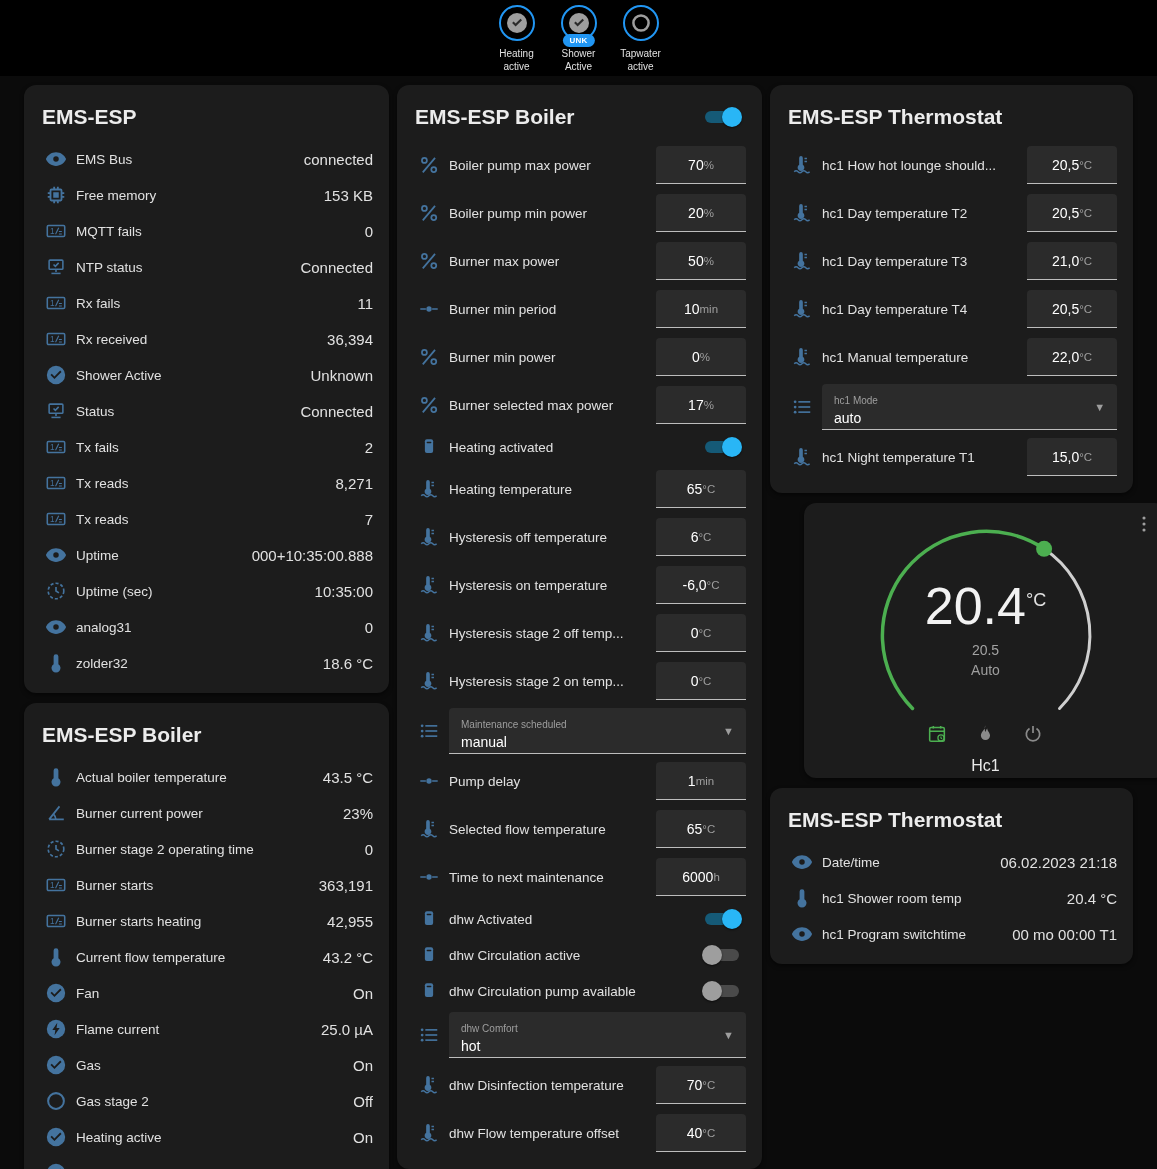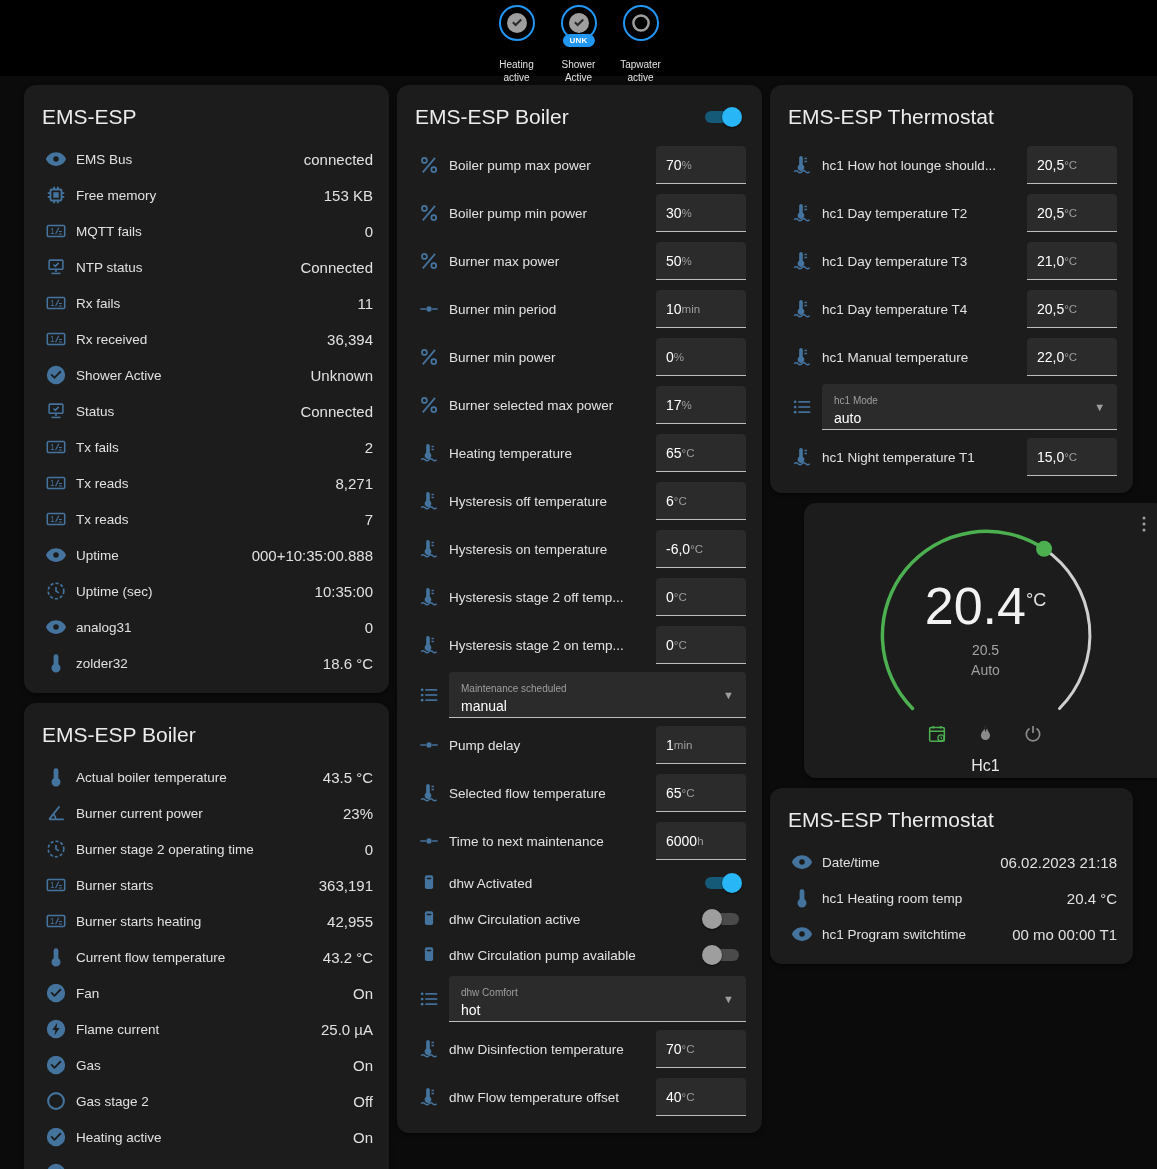--- a/index.html
+++ b/index.html
@@ -10,57 +10,57 @@
     font-family:"Liberation Sans", sans-serif;
   }
   
   .top-header {
     height:76px; background:#000; display:flex; justify-content:center;
     align-items:flex-start; padding-top:5px; gap:4px;
   }
   .badge { width:58px; display:flex; flex-direction:column; align-items:center; cursor:pointer; }
   .badge-circle {
     width:36px; height:36px; border:2px solid #2196f3; border-radius:50%;
-    display:flex; align-items:center; justify-content:center; position:relative; margin-bottom:17px;
+    display:flex; align-items:center; justify-content:center; position:relative; margin-bottom:6px;
   }
   .badge-circle svg { width:24px; height:24px; }
   .badge-pill {
     position:absolute; bottom:-8px; left:50%; transform:translateX(-50%);
     background:#2196f3; color:#fff; font-size:8px; font-weight:bold;
     padding:2px 7px; border-radius:9px; letter-spacing:.3px;
   }
   .badge-label { font-size:10px; color:#e1e1e1; text-align:center; line-height:1.3; }
   
   .board { display:flex; gap:8px; padding:9px 24px 0 24px; align-items:flex-start; }
   .col { display:flex; flex-direction:column; gap:10px; }
   .col-left  { width:369px; }
   .col-mid   { width:369px; }
   .col-right { width:367px; }
   .card {
     background:#1c1c1c; border-radius:12px; padding:12px 16px 12px 16px;
     box-shadow:0 2px 4px rgba(0,0,0,.5); width:100%;
   }
   .card-title {
     font-size:21px; color:#ececec; padding:8px 0 12px 2px;
-    display:flex; align-items:center; justify-content:space-between; font-weight:400;
+    display:flex; align-items:center; justify-content:space-between; font-weight:700;
   }
   
   .row { display:flex; align-items:center; gap:8px; min-height:36px; cursor:pointer; }
   .row.h48 { min-height:48px; }
   .row.h52 { min-height:52px; }
   .row-icon { width:24px; height:24px; flex:none; margin-left:4px; color:#44739e;
               display:flex; align-items:center; justify-content:center; }
   .row-icon svg { width:22px; height:22px; fill:currentColor; }
   .row-label { flex:1; font-size:13.5px; color:#e1e1e1; white-space:nowrap; overflow:hidden; text-overflow:ellipsis; }
   .row-value { font-size:15px; color:#e1e1e1; white-space:nowrap; text-align:right; }
   
   .num-box {
     width:90px; height:38px; background:#2b2b2b; flex:none;
     border-radius:4px 4px 0 0; border-bottom:1px solid #bdbdbd;
-    display:flex; align-items:center; justify-content:flex-start; padding:0 10px;
+    display:flex; align-items:center; justify-content:center; padding:0 10px;
   }
   .num-val { font-size:14px; color:#fff; }
   .num-unit { font-size:11.5px; color:#9e9e9e; }
   
   .switch { width:40px; height:20px; position:relative; flex:none; margin-right:4px; cursor:pointer; }
   .switch .track { position:absolute; left:3px; top:4px; width:34px; height:12px; border-radius:7px; }
   .switch .thumb { position:absolute; top:0; width:20px; height:20px; border-radius:50%;
                    box-shadow:0 1px 2px rgba(0,0,0,.6); }
   .switch.on  .track { background:#155a77; }
   .switch.on  .thumb { right:0; background:#29b6f6; }
@@ -448,21 +448,21 @@
           <div class="row h48">
             <span class="row-icon">
               <svg viewBox="0 0 24 24">
                 <path d="M18.6,4.2 L5.2,20" stroke="currentColor" stroke-width="1.9"></path>
                 <circle cx="7" cy="7" r="2.7" fill="none" stroke="currentColor" stroke-width="1.9"></circle>
                 <circle cx="17.2" cy="17" r="2.7" fill="none" stroke="currentColor" stroke-width="1.9"></circle>
               </svg>
             </span>
             <span class="row-label">Boiler pump min power</span>
             <span class="num-box">
-              <span class="num-val">30</span>
+              <span class="num-val">20</span>
               <span class="num-unit">%</span>
             </span>
           </div>
           <div class="row h48">
             <span class="row-icon">
               <svg viewBox="0 0 24 24">
                 <path d="M18.6,4.2 L5.2,20" stroke="currentColor" stroke-width="1.9"></path>
                 <circle cx="7" cy="7" r="2.7" fill="none" stroke="currentColor" stroke-width="1.9"></circle>
                 <circle cx="17.2" cy="17" r="2.7" fill="none" stroke="currentColor" stroke-width="1.9"></circle>
               </svg>
@@ -505,20 +505,33 @@
               <svg viewBox="0 0 24 24">
                 <path d="M18.6,4.2 L5.2,20" stroke="currentColor" stroke-width="1.9"></path>
                 <circle cx="7" cy="7" r="2.7" fill="none" stroke="currentColor" stroke-width="1.9"></circle>
                 <circle cx="17.2" cy="17" r="2.7" fill="none" stroke="currentColor" stroke-width="1.9"></circle>
               </svg>
             </span>
             <span class="row-label">Burner selected max power</span>
             <span class="num-box">
               <span class="num-val">17</span>
               <span class="num-unit">%</span>
+            </span>
+          </div>
+          <div class="row">
+            <span class="row-icon">
+              <svg viewBox="0 0 24 24">
+                <rect x="7.5" y="3.5" width="9" height="15" rx="2.2"></rect>
+                <rect x="9.4" y="6.2" width="5.2" height="1.6" rx="0.8" fill="#1c1c1c"></rect>
+              </svg>
+            </span>
+            <span class="row-label">Heating activated</span>
+            <span class="switch on">
+              <span class="track"></span>
+              <span class="thumb"></span>
             </span>
           </div>
           <div class="row h48">
             <span class="row-icon">
               <svg viewBox="0 0 24 24">
                 <path d="M12.9,11.6 V4.3 A2,2 0 0,0 8.9,4.3 V11.6 A3.7,3.7 0 1,0 12.9,11.6 Z"></path>
                 <path d="M14.7,5 H17.4 M14.7,8.2 H17.4" stroke="currentColor" stroke-width="1.6"></path>
                 <path d="M3.5,19.4 C4.9,18 6.3,18 7.7,19.4 C9.1,20.8 10.5,20.8 11.9,19.4 C13.3,18 14.7,18 16.1,19.4 C17.5,20.8 18.9,20.8 20.3,19.4" fill="none" stroke="currentColor" stroke-width="1.6"></path>
               </svg>
             </span>
@@ -879,21 +892,21 @@
             </span>
             <span class="row-label">Date/time</span>
             <span class="row-value">06.02.2023 21:18</span>
           </div>
           <div class="row">
             <span class="row-icon">
               <svg viewBox="0 0 24 24">
                 <path d="M14.6,13.3 V5 A2.6,2.6 0 0,0 9.4,5 V13.3 A4.9,4.9 0 1,0 14.6,13.3 Z"></path>
               </svg>
             </span>
-            <span class="row-label">hc1 Heating room temp</span>
+            <span class="row-label">hc1 Shower room temp</span>
             <span class="row-value">20.4 °C</span>
           </div>
           <div class="row">
             <span class="row-icon">
               <svg viewBox="0 0 24 24">
                 <path fill-rule="evenodd" d="M12,9 A3,3 0 1,0 12,15 A3,3 0 1,0 12,9 M12,4.5 C7,4.5 2.7,7.6 1,12 C2.7,16.4 7,19.5 12,19.5 C17,19.5 21.3,16.4 23,12 C21.3,7.6 17,4.5 12,4.5 Z"></path>
               </svg>
             </span>
             <span class="row-label">hc1 Program switchtime</span>
             <span class="row-value">00 mo 00:00 T1</span>

